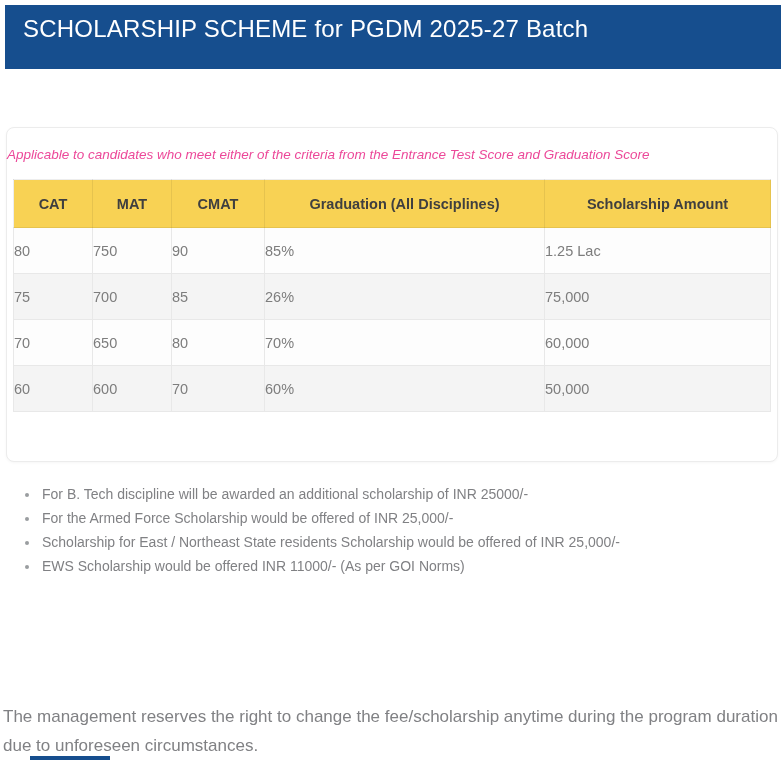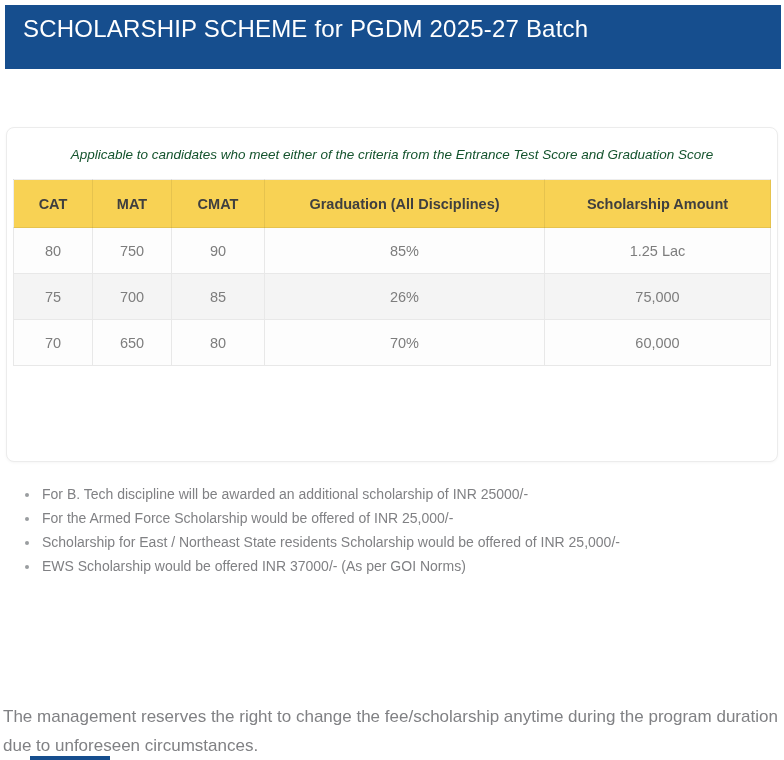--- a/index.html
+++ b/index.html
@@ -24,39 +24,39 @@
     padding:8px 18px 0 18px;
   }
   .banner .line{font-size:24px;font-weight:500;line-height:31px;letter-spacing:.2px;}
 
   .card{
     position:absolute;left:6px;top:127px;width:772px;height:335px;
     background:#ffffff;border:1px solid #ececec;border-radius:8px;
     box-shadow:0 1px 3px rgba(0,0,0,0.04);
   }
   .criteria-note{
-    margin-top:18px;text-align:center;font-style:italic;
-    font-size:13.5px;line-height:18px;color:#14532d;
+    margin-top:18px;text-align:left;font-style:italic;
+    font-size:13.5px;line-height:18px;color:#ec4899;
   }
   table.sch{
     width:756px;margin:15px auto 0 auto;border-collapse:collapse;table-layout:fixed;
     border:1px solid var(--border);
   }
   table.sch col.c1{width:79px;}
   table.sch col.c2{width:79px;}
   table.sch col.c3{width:93px;}
   table.sch col.c4{width:280px;}
   table.sch col.c5{width:226px;}
   table.sch th{
     background:var(--table-header-bg);color:var(--table-header-text);
     font-size:14.5px;font-weight:700;height:48px;text-align:center;
     border:1px solid rgba(0,0,0,0.07);
   }
   table.sch td{
-    height:46px;text-align:center;font-size:14.5px;color:var(--cell-text);
+    height:46px;font-size:14.5px;color:var(--cell-text);
     border:1px solid var(--border);background:var(--row-bg);
   }
   table.sch tr:nth-child(even) td{background:var(--row-alt-bg);}
 
   ul.notes{
     position:absolute;left:22px;top:482px;width:752px;list-style:disc;
     padding-left:18px;color:var(--body-text);
   }
   ul.notes li{font-size:14px;line-height:24px;padding-left:2px;}
   ul.notes li::marker{color:#9a9da0;font-size:13px;}
@@ -116,29 +116,36 @@
           <td>26%</td>
           <td>75,000</td>
         </tr>
         <tr>
           <td>70</td>
           <td>650</td>
           <td>80</td>
           <td>70%</td>
           <td>60,000</td>
         </tr>
+        <tr>
+          <td>60</td>
+          <td>600</td>
+          <td>70</td>
+          <td>60%</td>
+          <td>50,000</td>
+        </tr>
       </tbody>
   </table>
 </div>
 
 <ul class="notes" id="bullet-list">
     <li>For B. Tech discipline will be awarded an additional scholarship of INR 25000/-</li>
     <li>For the Armed Force Scholarship would be offered of INR 25,000/-</li>
     <li>Scholarship for East / Northeast State residents Scholarship would be offered of INR 25,000/-</li>
-    <li>EWS Scholarship would be offered INR 37000/- (As per GOI Norms)</li>
+    <li>EWS Scholarship would be offered INR 11000/- (As per GOI Norms)</li>
   </ul>
 
 <div class="note-block">
 </div>
 
 <p class="disclaimer">The management reserves the right to change the fee/scholarship anytime during the program duration due to unforeseen circumstances.</p>
 
 <div class="cutoff"></div>
 
 </body></html>

